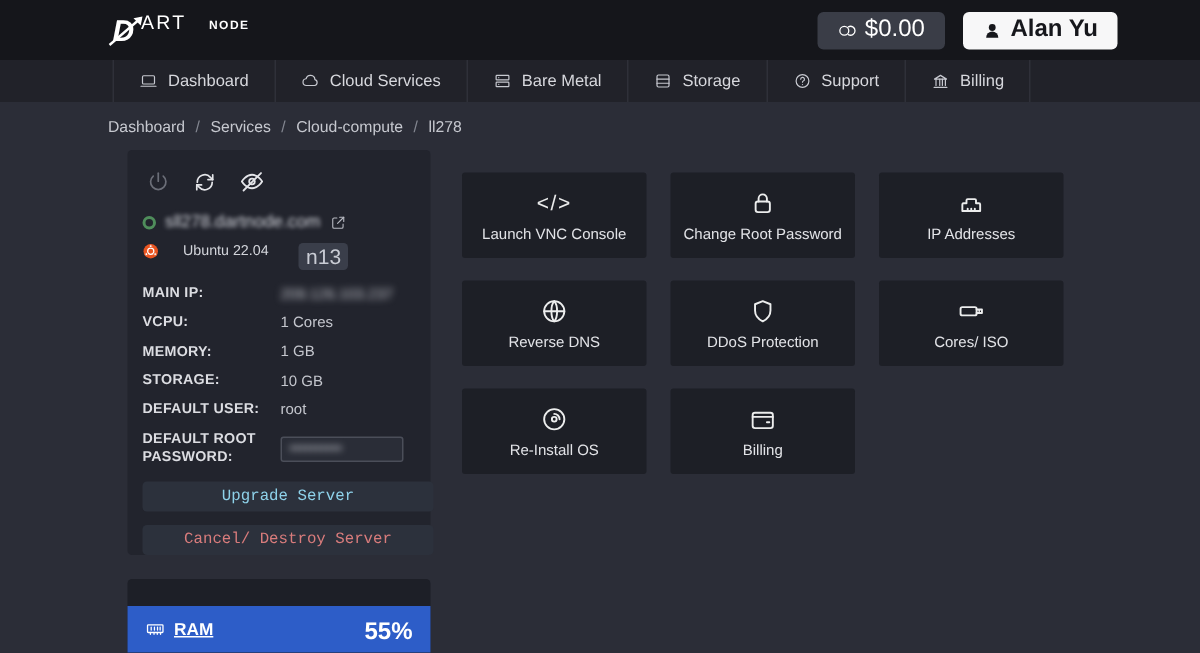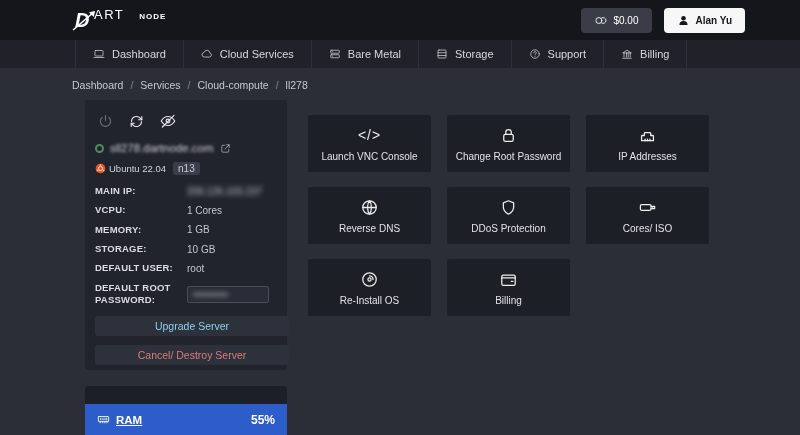--- a/index.html
+++ b/index.html
@@ -17,21 +17,21 @@
     background:#15161b; display:flex; align-items:center;
     padding:0 55px 0 70px;
   }
   .logo { display:flex; align-items:baseline; cursor:pointer; color:#fff; }
   .logo svg { align-self:center; }
   .logo-art { font-size:13px; font-weight:400; letter-spacing:1.5px; margin-left:-4px; }
   .logo-node { font-size:8px; font-weight:700; letter-spacing:1px; margin-left:15px; }
   .header-right { margin-left:auto; display:flex; gap:12px; }
   .hbtn {
     border:none; border-radius:4px; display:flex; align-items:center; gap:6px;
-    font-family:inherit; font-size:10px; padding:0 13px; height:25px; cursor:pointer;
+    font-family:inherit; font-size:16px; padding:0 13px; height:25px; cursor:pointer;
   }
   .balance-btn { background:#3a3d47; color:#fff; }
   .user-btn { background:#f7f7f8; color:#16171c; font-weight:700; }
 
   
   .navbar {
     position:absolute; top:40px; left:0; width:800px; height:28px;
     background:#212229; display:flex; align-items:stretch; padding-left:75px;
   }
   .nav-item {
@@ -54,50 +54,50 @@
     position:absolute; left:85px; top:100px; width:202px; height:270px;
     background:#22242d; border-radius:3px; padding:10px 10px 0 10px;
   }
   .card-actions { display:flex; align-items:center; gap:14px; padding:2px 0 10px 2px; }
   .ca-icon { cursor:pointer; display:flex; color:#e3e4e8; }
   .ca-icon.muted { color:#6b6e78; }
   .hostname-row { display:flex; align-items:center; gap:6px; padding:2px 0 8px 0; }
   .status-dot { width:9px; height:9px; border-radius:50%; border:2px solid #4f8d5b; background:transparent; flex:0 0 auto; }
   .hostname { font-size:11.5px; color:#cfd1d8; filter:blur(1.5px); cursor:pointer; }
   .ext-icon { display:flex; color:#b9bbc3; cursor:pointer; }
-  .os-row { display:flex; align-items:center; gap:3px; padding-bottom:10px; }
+  .os-row { display:flex; align-items:flex-start; gap:16px; padding-bottom:10px; }
   .os-name { font-size:9.5px; color:#d2d4da; }
-  .node-badge { font-size:10px; color:#c9ccd4; background:#3a3e4a; border-radius:3px; padding:1px 5px; margin-left:4px; }
+  .node-badge { font-size:14px; color:#c9ccd4; background:#3a3e4a; border-radius:3px; padding:1px 5px; margin-left:4px; }
   .detail-row { display:flex; align-items:center; margin-bottom:7px; }
   .detail-label { flex:0 0 92px; font-size:9.5px; font-weight:700; color:#dcdde2; letter-spacing:.2px; line-height:1.3; }
   .detail-value { font-size:10px; color:#c4c6cd; }
   .blur-strong { filter:blur(2.5px); }
   .pw-box {
     width:82px; height:17px; border:1px solid #4b4e59; border-radius:2px;
     background:#2a2d37; display:flex; align-items:center; padding:0 5px; overflow:hidden;
   }
   .pw-box .detail-value { filter:blur(2.5px); }
   .card-btn {
     width:194px; height:20px; border:none; border-radius:3px; background:#2c313c;
-    font-family:Liberation Sans, sans-serif; font-size:10.5px; cursor:pointer; display:block;
+    font-family:Liberation Mono, monospace; font-size:10.5px; cursor:pointer; display:block;
   }
   .upgrade-btn { color:#8ed1e9; margin:10px 0 9px 0; }
   .cancel-btn { color:#d97c7c; }
 
   
   .usage-card {
     position:absolute; left:85px; top:386px; width:202px; height:60px;
     background:#1d1f27; border-radius:3px; padding-top:18px;
   }
   .ram-bar {
     height:42px; background:#2d5dc8; display:flex; align-items:flex-start;
     padding:9px 12px 0 12px; cursor:pointer;
   }
   .ram-left { display:flex; align-items:center; gap:6px; font-size:11.5px; font-weight:700; color:#fff;text-decoration:underline; }
-  .ram-pct { margin-left:auto; font-size:12px; font-weight:700; color:#fff; }
+  .ram-pct { margin-left:auto; font-size:16px; font-weight:700; color:#fff; }
 
   
   .action-grid {
     position:absolute; left:308px; top:115px;
     display:grid; grid-template-columns:repeat(3,123px); grid-auto-rows:57px;
     column-gap:16px; row-gap:15px;
   }
   .tile {
     background:#1d1f26; border-radius:2px; cursor:pointer;
     display:flex; flex-direction:column; align-items:center; justify-content:center; gap:6px;

